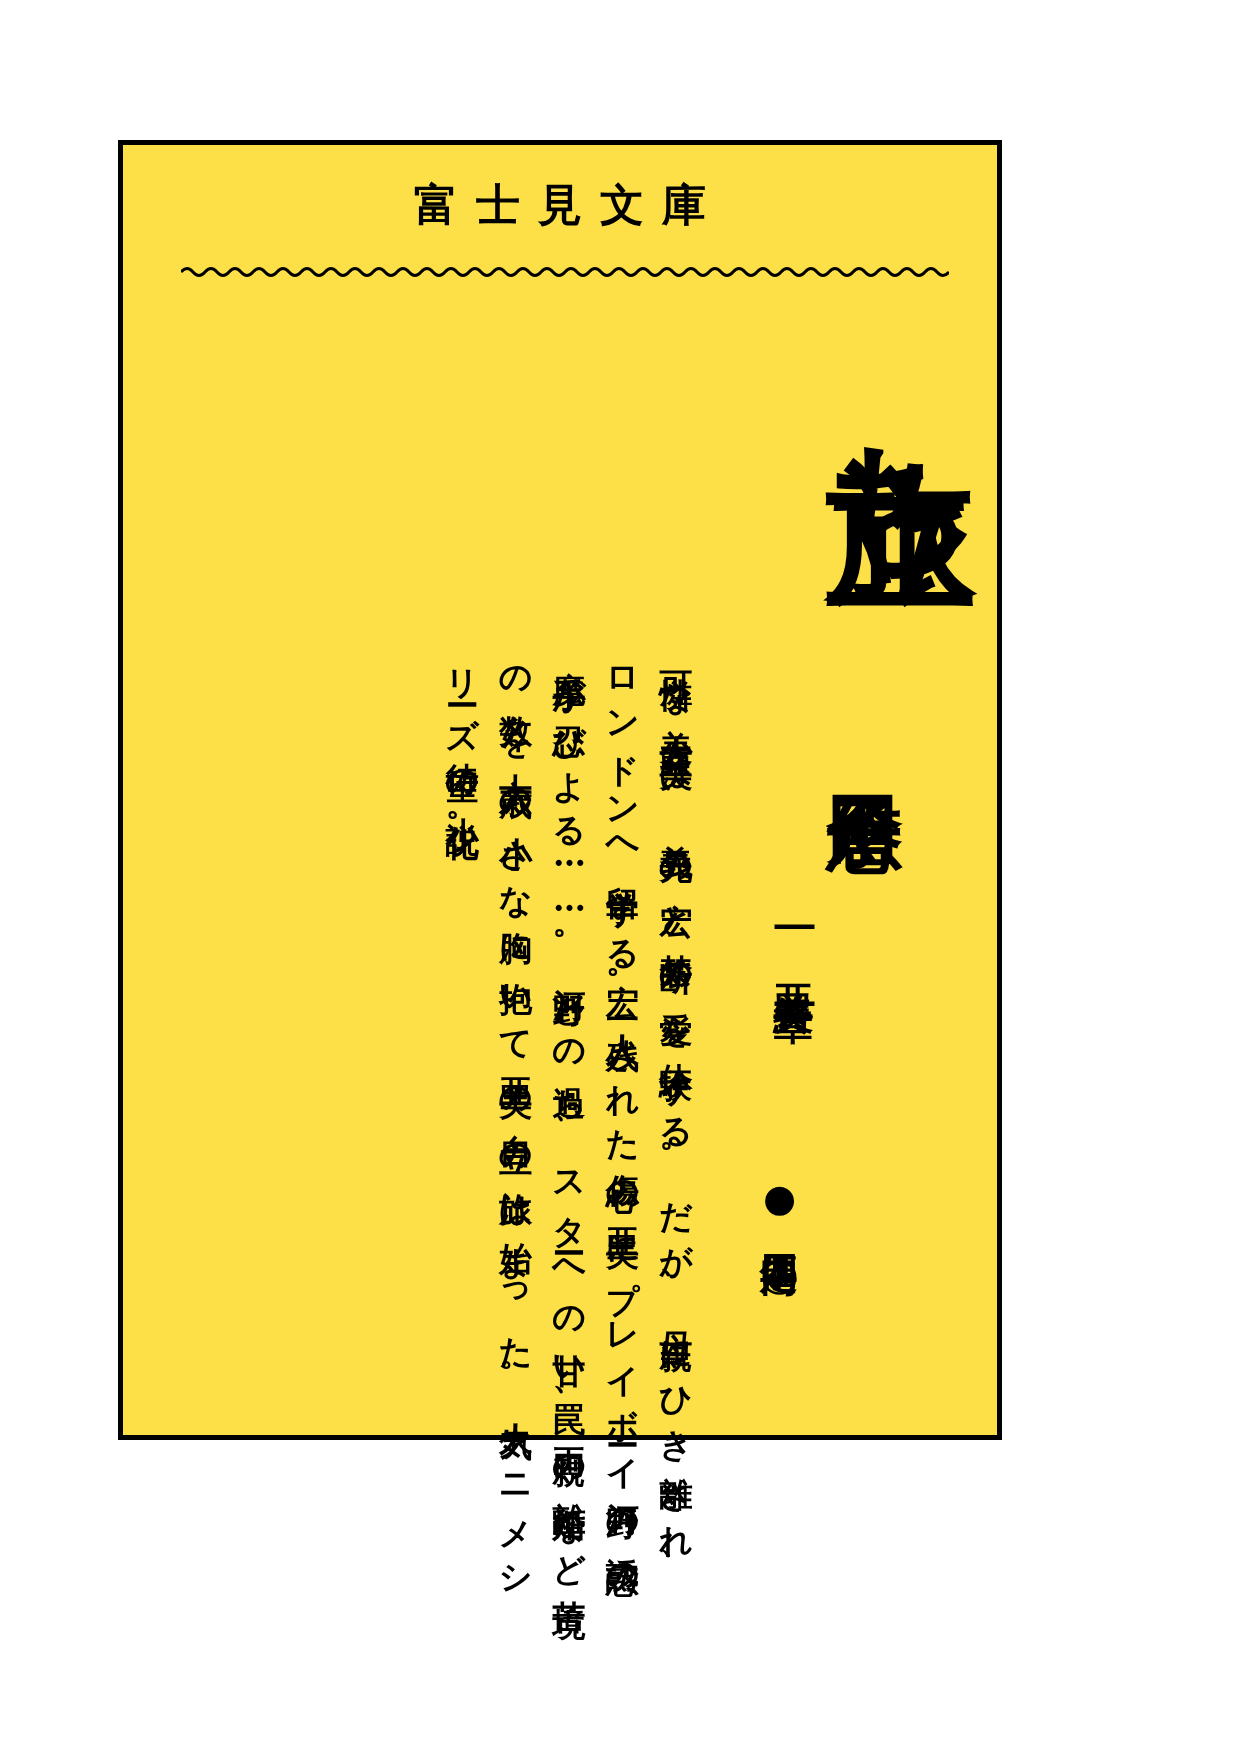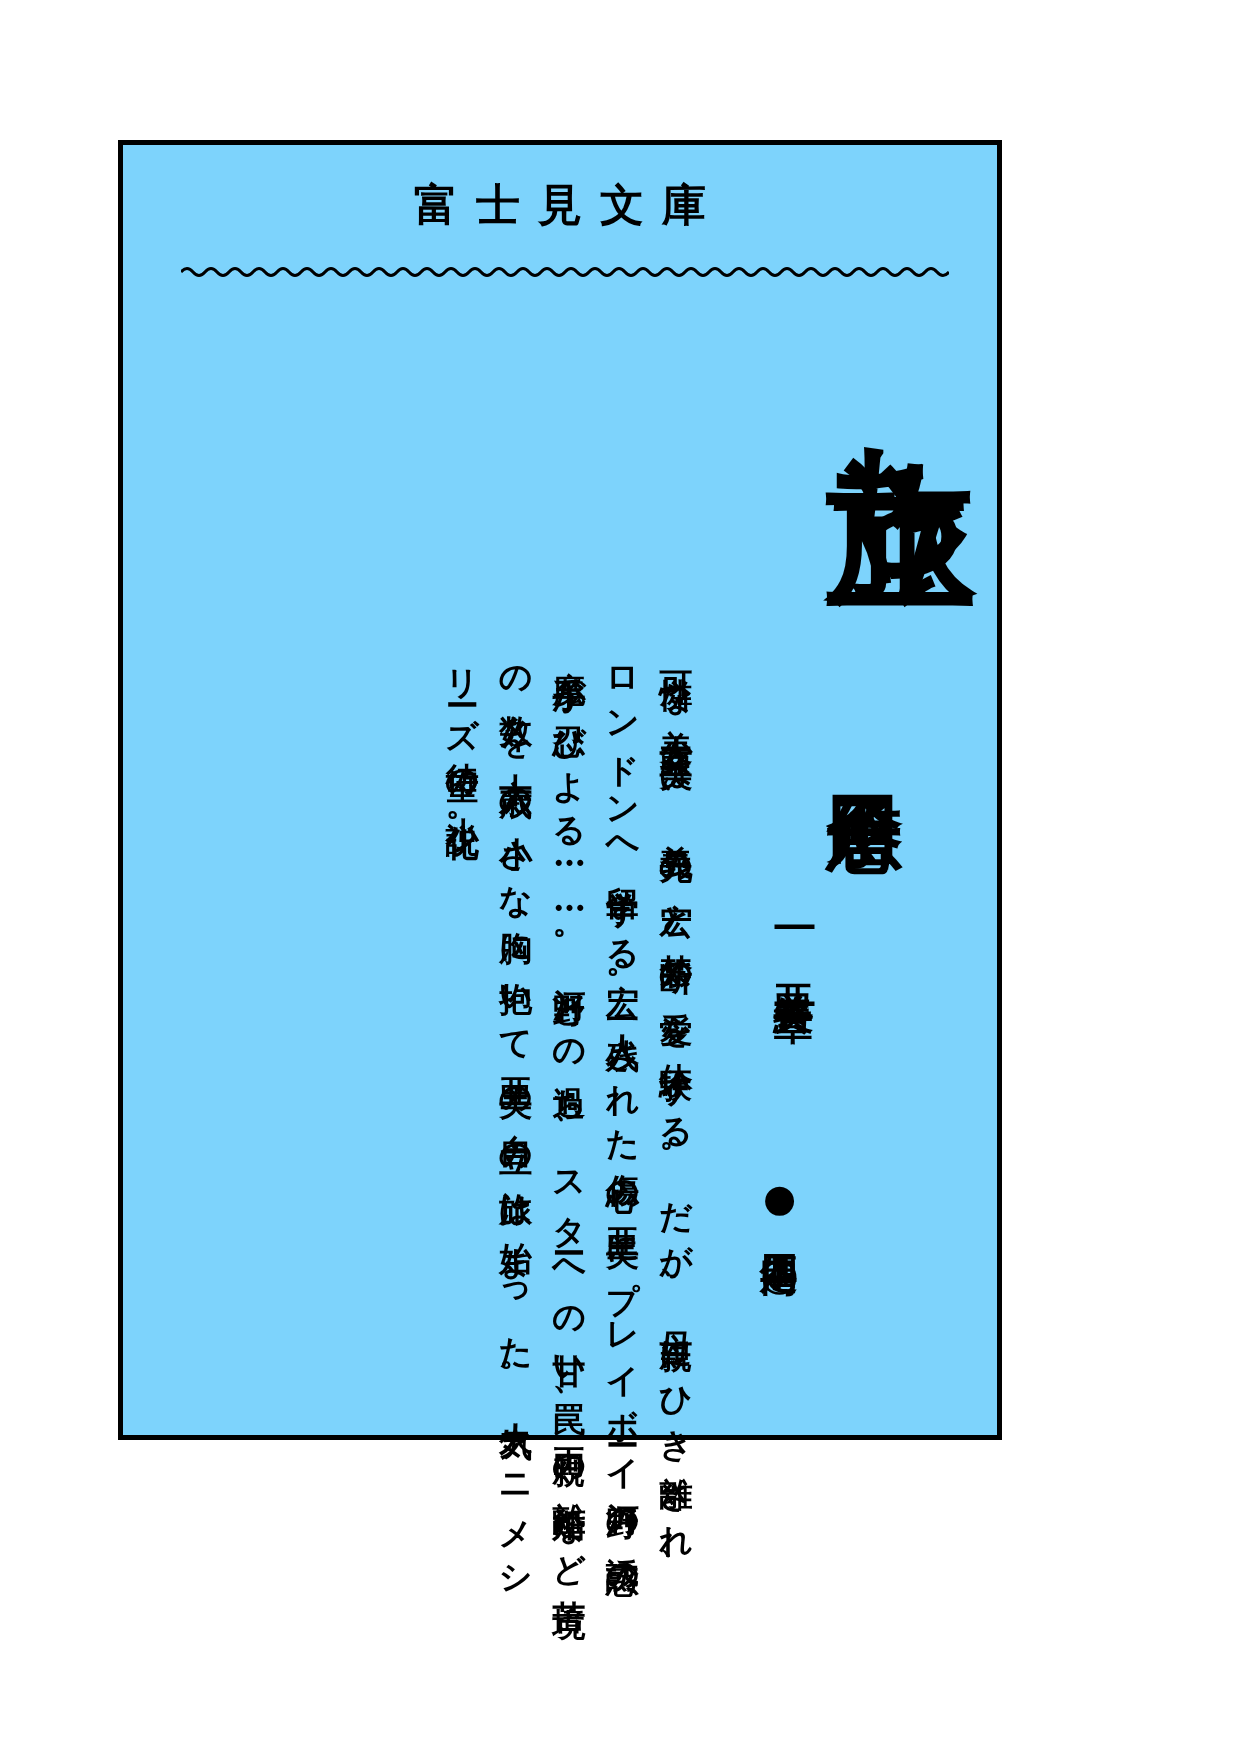--- a/index.html
+++ b/index.html
@@ -27,21 +27,21 @@
 
   
   .frame {
     position: absolute;
     left: 118px;
     top: 140px;
     width: 884px;
     height: 1300px;
     border: 5px solid #000000;
     box-sizing: border-box;
-    background: #7dd3fc;
+    background: #fde047;
   }
 
   
   .imprint {
     position: absolute;
     left: 0;
     top: 36px;
     width: 100%;
     text-align: center;
     font-size: 44px;

